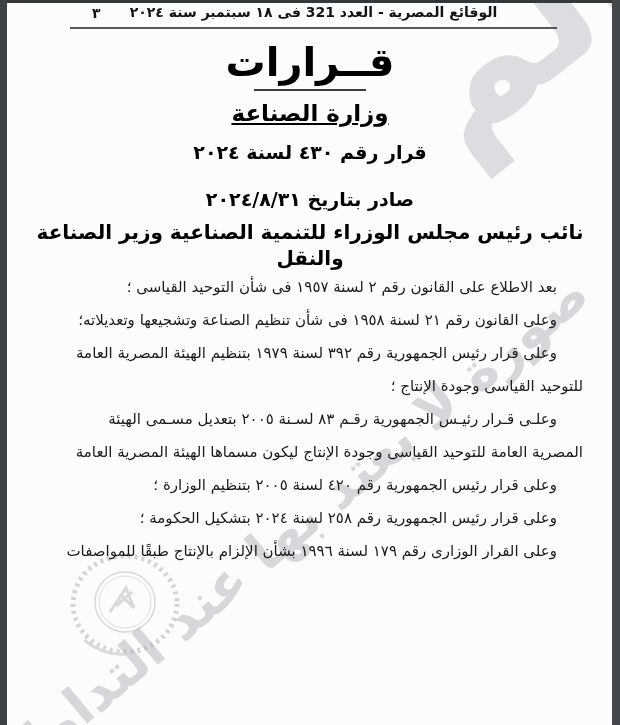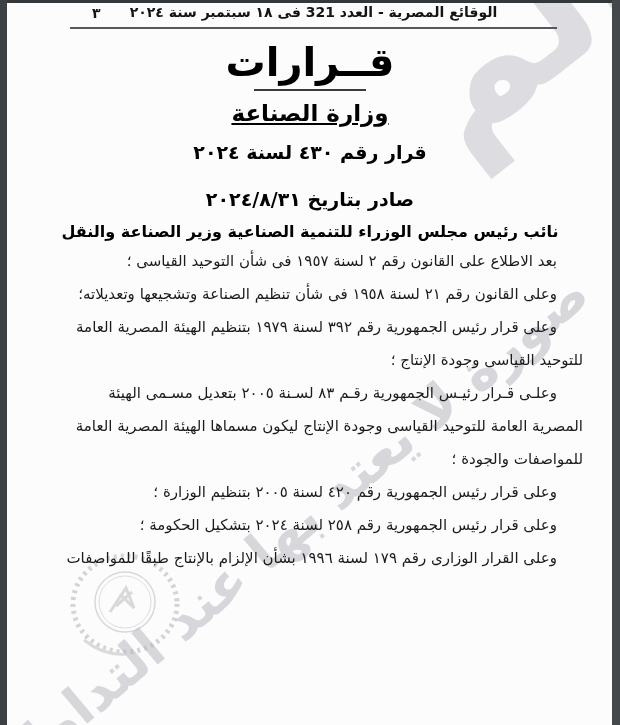--- a/index.html
+++ b/index.html
@@ -51,21 +51,21 @@
   
   .doc{position:relative;z-index:1;direction:rtl;padding-top:30px;}
   .h1{
     margin:8px 13px 0;font-size:40px;line-height:48px;font-weight:bold;
     color:#000;text-align:center;
   }
   .title-underline{width:112px;height:2px;background:#3c3c3c;margin:3px auto 0;}
   .h2{margin:7px 0 0;font-size:23px;line-height:30px;font-weight:bold;color:#000;text-align:center;text-decoration:underline;}
   .h3{margin:12px 0 0;font-size:19px;line-height:24px;font-weight:bold;color:#000;text-align:center;}
   .h3 + .h3{margin-top:23px;}
-  .h4{margin:8px 2px 0;font-size:16px;line-height:26px;font-weight:bold;color:#000;text-align:center;}
+  .h4{margin:8px 2px 0;font-size:20px;line-height:26px;font-weight:bold;color:#000;text-align:center;}
   .preamble{
     margin:0;padding:0 37px 0 55px;
   }
   .preamble p{
     margin:0;font-size:15px;line-height:33px;
     text-align:right;color:#1b1b1b;
   }
   .preamble p.indent{padding-right:26px;}
 </style>
 </head>
@@ -102,20 +102,19 @@
     <div class="h3">صادر بتاريخ ٢٠٢٤/٨/٣١</div>
     <div class="h4">نائب رئيس مجلس الوزراء للتنمية الصناعية وزير الصناعة والنقل</div>
 
     <div class="preamble">
         <p class="line indent">بعد الاطلاع على القانون رقم ٢ لسنة ١٩٥٧ فى شأن التوحيد القياسى ؛</p>
         <p class="line indent">وعلى القانون رقم ٢١ لسنة ١٩٥٨ فى شأن تنظيم الصناعة وتشجيعها وتعديلاته؛</p>
         <p class="line indent">وعلى قرار رئيس الجمهورية رقم ٣٩٢ لسنة ١٩٧٩ بتنظيم الهيئة المصرية العامة</p>
         <p class="line">للتوحيد القياسى وجودة الإنتاج ؛</p>
         <p class="line indent">وعلـى قـرار رئيـس الجمهورية رقـم ٨٣ لسـنة ٢٠٠٥ بتعديل مسـمى الهيئة</p>
         <p class="line">المصرية العامة للتوحيد القياسى وجودة الإنتاج ليكون مسماها الهيئة المصرية العامة</p>
-        <p class="line">للمواصفات والجودة ؛</p>
         <p class="line indent">وعلى قرار رئيس الجمهورية رقم ٤٢٠ لسنة ٢٠٠٥ بتنظيم الوزارة ؛</p>
         <p class="line indent">وعلى قرار رئيس الجمهورية رقم ٢٥٨ لسنة ٢٠٢٤ بتشكيل الحكومة ؛</p>
         <p class="line indent">وعلى القرار الوزارى رقم ١٧٩ لسنة ١٩٩٦ بشأن الإلزام بالإنتاج طبقًا للمواصفات</p>
       </div>
   </main>
 
 </div>
 
 </body></html>

